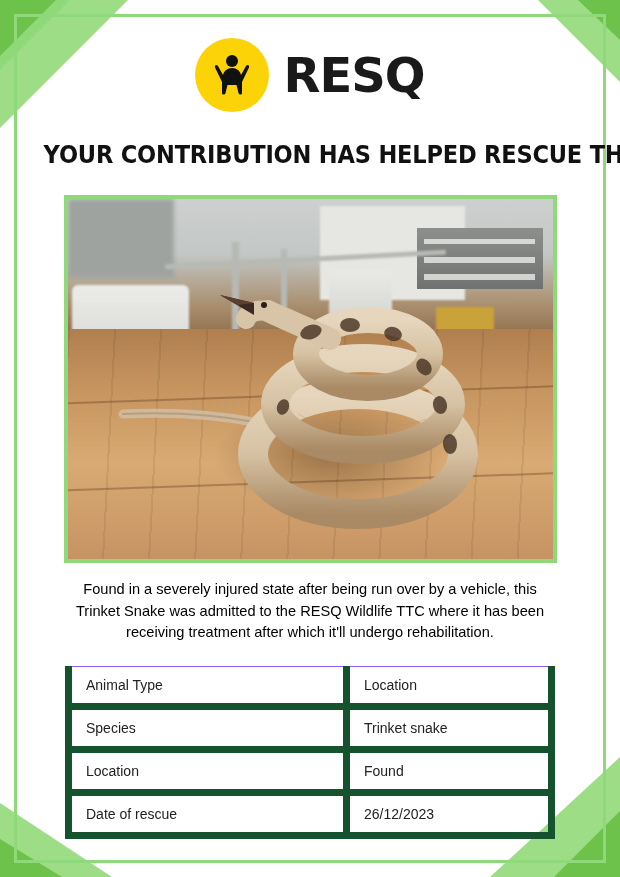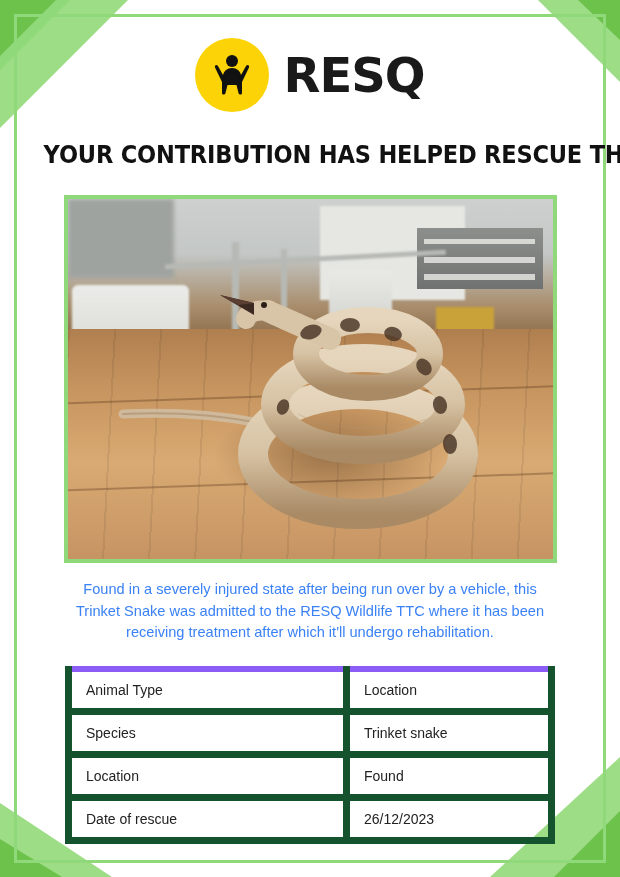--- a/index.html
+++ b/index.html
@@ -201,38 +201,38 @@
     inset: 0;
   }
 
   
   .caption {
     margin: 16px auto 0 auto;
     width: 500px;
     text-align: center;
     font-size: 14.6px;
     line-height: 1.48;
-    color: #3b82f6;
+    color: #000000;
   }
 
   
   .info-table {
     margin: 22px auto 0 auto;
     width: 490px;
     border-collapse: collapse;
     font-size: 14px;
     color: #222;
   }
   .info-table td {
     border: 7px solid #14532d;
     padding: 10px 14px;
     height: 12px;
   }
   .info-table td.key { width: 243px; }
-  .info-table tr:first-child td { border-top: 6px solid #8b5cf6; }
+  .info-table tr:first-child td { border-top: 1px solid #8b5cf6; }
 </style>
 </head>
 <body>
 
 <div class="page">
 
   <div class="corner" style="left:0;top:0;">
     <svg width="190" height="120" viewBox="0 0 190 120">
       <polygon points="0,0 120,0 0,120" fill="#8fd97a"></polygon>
       <polygon points="60,0 140,0 0,140 0,78" fill="#ffffff" opacity="0"></polygon>

